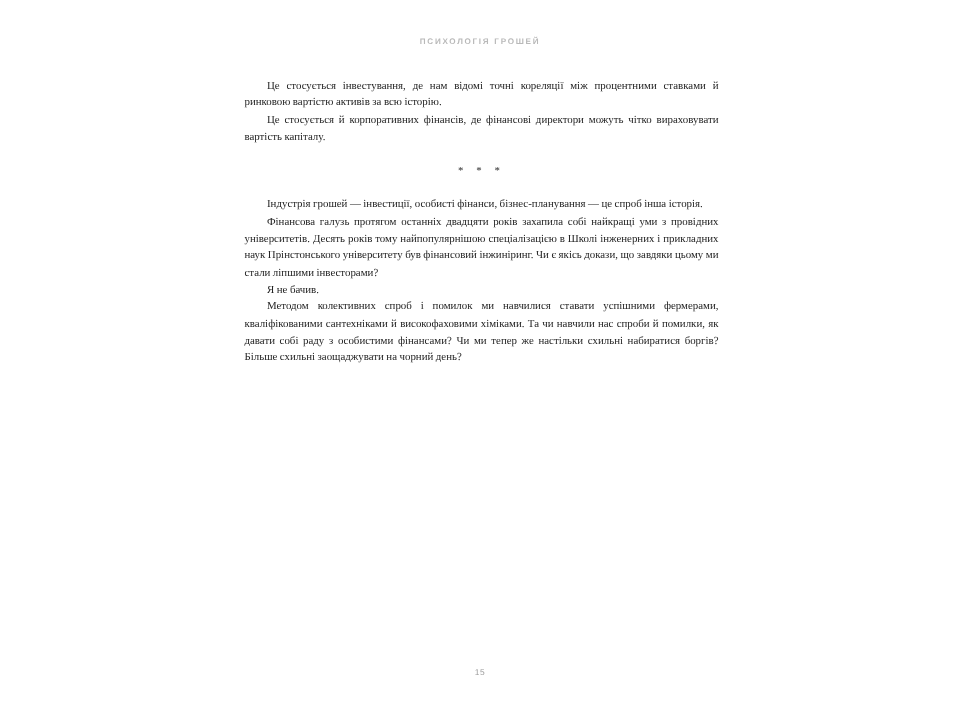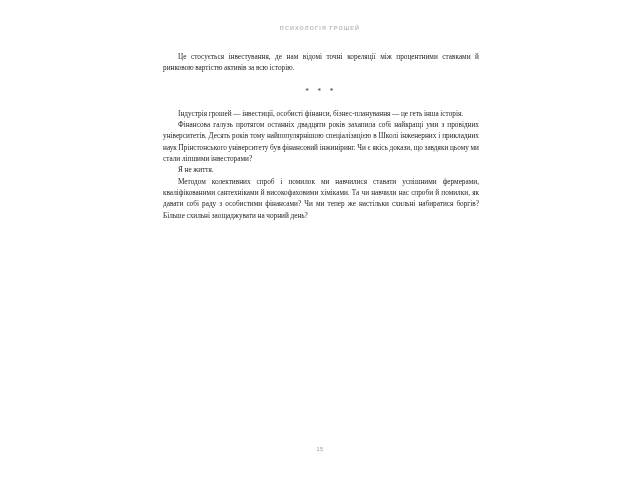--- a/index.html
+++ b/index.html
@@ -89,31 +89,32 @@
 <body>
 
 <div class="page">
 
   <div class="running-head">ПСИХОЛОГІЯ ГРОШЕЙ</div>
 
   <div class="textblock">
 
     <p class="para">Це стосується інвестування, де нам відомі точні кореляції між процентними ставками й ринковою вартістю активів за всю історію.</p>
 
+    <p class="para">Це стосується й корпоративних фінансів, де фінансові директори можуть чітко вираховувати вартість капіталу.</p>
 
 
     <div class="divider">* * *</div>
 
 
 
-    <p class="para">Індустрія грошей — інвестиції, особисті фінанси, бізнес-планування — це геть інша історія.</p>
+    <p class="para">Індустрія грошей — інвестиції, особисті фінанси, бізнес-планування — це спроб інша історія.</p>
 
     <p class="para">Фінансова галузь протягом останніх двадцяти років захапила собі найкращі уми з провідних університетів. Десять років тому найпопулярнішою спеціалізацією в Школі інженерних і прикладних наук Прінстонського університету був фінансовий інжиніринг. Чи є якісь докази, що завдяки цьому ми стали ліпшими інвесторами?</p>
 
-    <p class="para">Я не життя.</p>
+    <p class="para">Я не бачив.</p>
 
     <p class="para">Методом колективних спроб і помилок ми навчилися ставати успішними фермерами, кваліфікованими сантехніками й високофаховими хіміками. Та чи навчили нас спроби й помилки, як давати собі раду з особистими фінансами? Чи ми тепер же настільки схильні набиратися боргів? Більше схильні заощаджувати на чорний день?</p>
 
   </div>
 
   <div class="folio">15</div>
 
 </div>
 
 </body></html>

